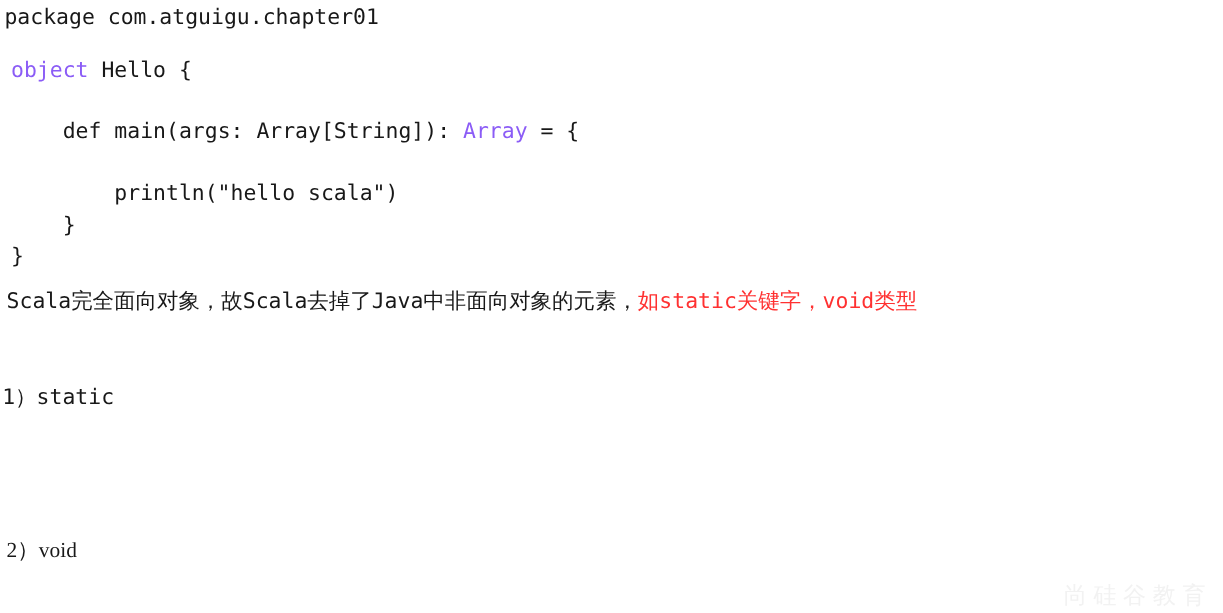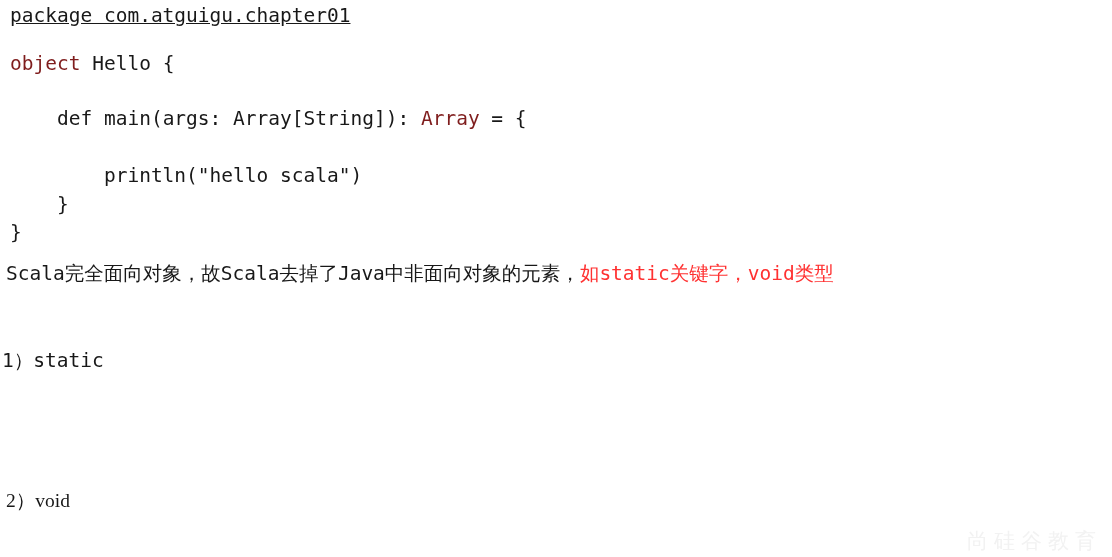--- a/index.html
+++ b/index.html
@@ -28,30 +28,30 @@
     font-size: 19.5px;
     line-height: 24px;
     letter-spacing: 0px;
     color: #181818;
   }
   .cjk {
     font-family: "DejaVu Sans Mono", "Liberation Mono", monospace;
     font-size: 19.5px;
   }
   .kw {
-    color: #7f1d1d;
+    color: #8b5cf6;
   }
   .red {
     color: #ff3131;
   }
   .blk {
     color: #181818;
   }
   
-  #l-package { left: 10px;  top: 4px; text-decoration: underline;  }
+  #l-package { left: 4px;  top: 4px;  }
   #l-object  { left: 10px;  top: 52px; }
   #l-def     { left: 10px;  top: 107px;}
   #l-println { left: 10px;  top: 164px;}
   #l-close1  { left: 10px;  top: 193px;}
   #l-close2  { left: 10px;  top: 221px;}
   
   #l-oo      { left: 6px;   top: 262px; text-align: center; }
   #l-s1      { left: 2px;   top: 316px; margin-top: 33px; }
   #l-s1a     { left: 6px;   top: 360px; }
   #l-s1b     { left: 6px;   top: 392px; }

